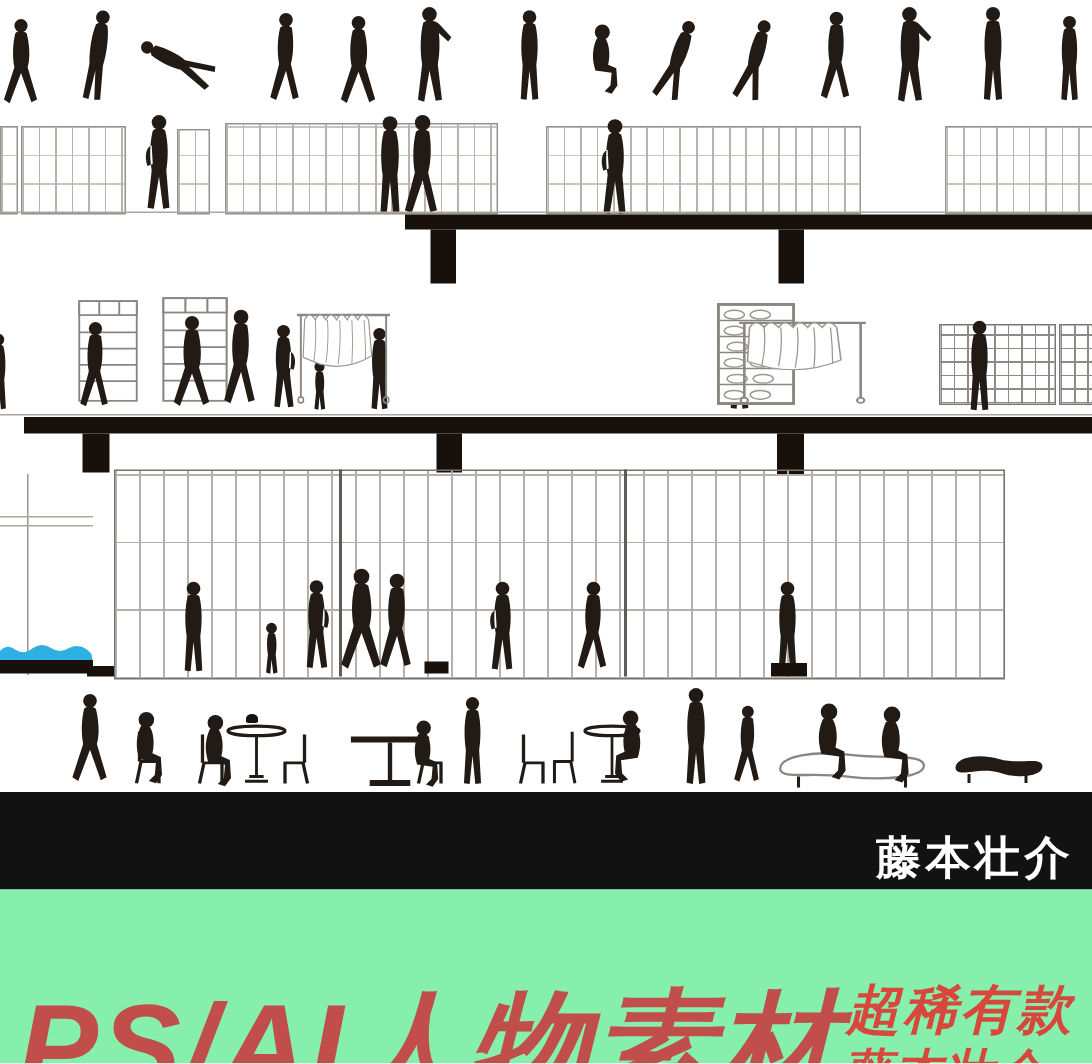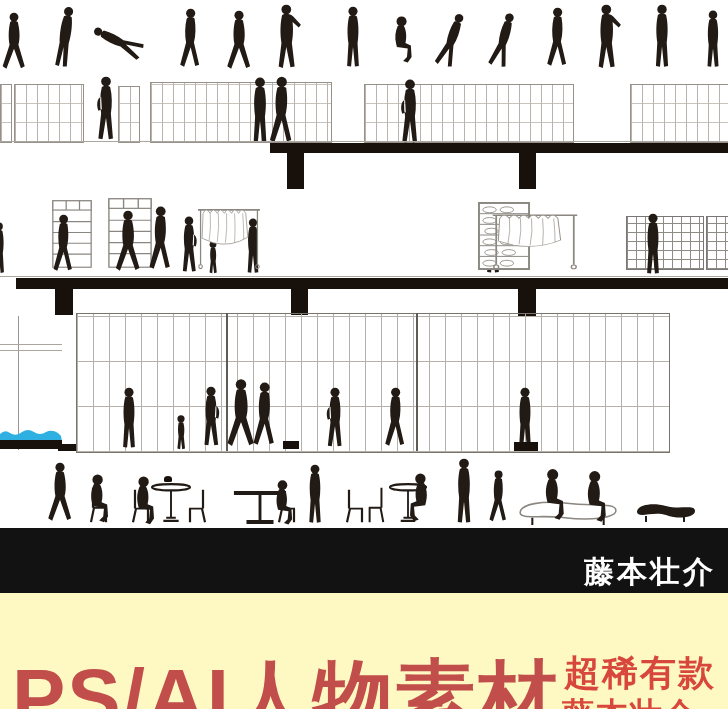--- a/index.html
+++ b/index.html
@@ -22,21 +22,21 @@
   .mullion{position:absolute;width:2px;background:#5f5b55;}
   .hline{position:absolute;height:1px;background:#aba79f;}
   .slab{position:absolute;background:#17100b;}
   .colm{position:absolute;background:#17100b;}
   .marker{position:absolute;background:#17100b;}
   
   .banner{position:absolute;left:0;top:528px;width:728px;height:65px;background:#121212;}
   .banner-headline{position:absolute;left:14px;top:5px;color:#fff;font-size:46px;font-weight:bold;letter-spacing:13px;white-space:nowrap;}
   .banner-tag{position:absolute;right:12px;top:24px;color:#fff;font-size:30px;font-weight:bold;letter-spacing:3px;white-space:nowrap;}
   
-  .footer{position:absolute;left:0;top:593px;width:728px;height:116px;background:#fef9c3;overflow:hidden;}
+  .footer{position:absolute;left:0;top:593px;width:728px;height:116px;background:#86efac;overflow:hidden;font-style:italic;}
   .footer-title{position:absolute;left:12px;top:52px;color:#c24e4b;font-size:80px;font-weight:bold;letter-spacing:2px;white-space:nowrap;}
   .arch1{position:absolute;right:12px;top:56px;color:#d8473c;font-size:36px;font-weight:bold;letter-spacing:2px;white-space:nowrap;}
   .arch2{position:absolute;right:30px;top:100px;color:#d8473c;font-size:32px;font-weight:bold;letter-spacing:2px;white-space:nowrap;}
 </style>
 </head>
 <body>
 
 <svg width="0" height="0" style="position:absolute" aria-hidden="true">
 <defs>
   <g id="pStand">

